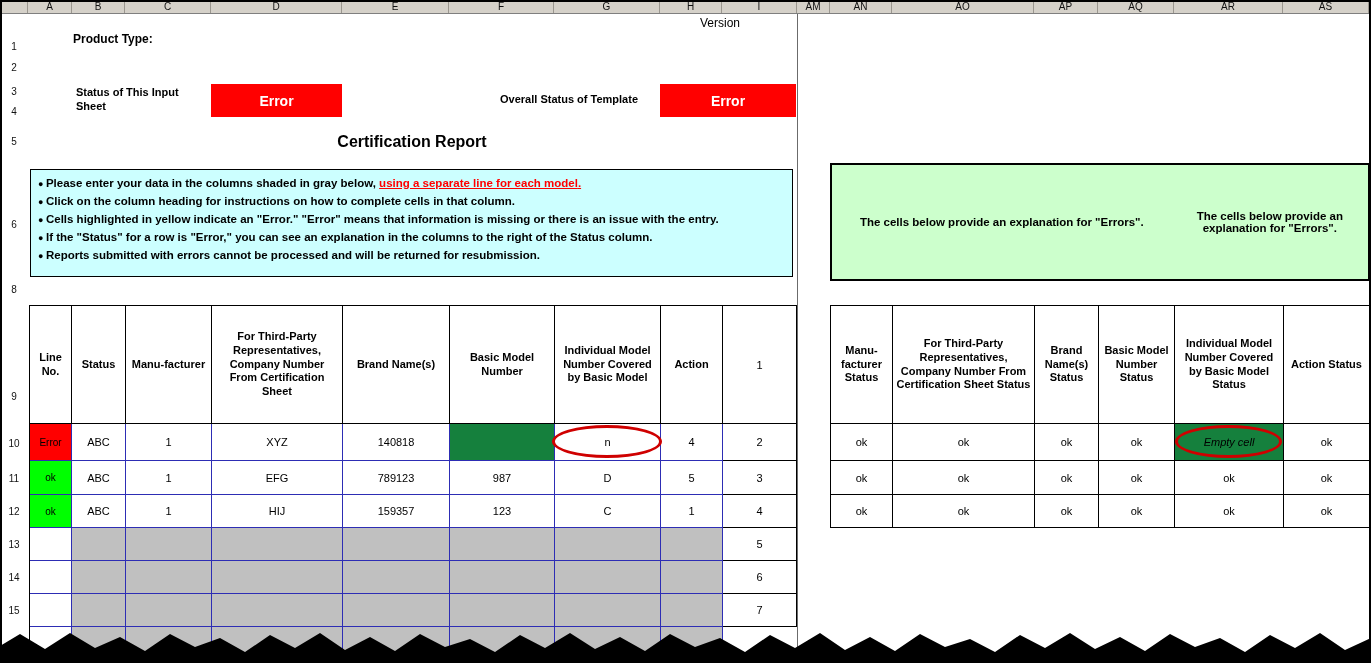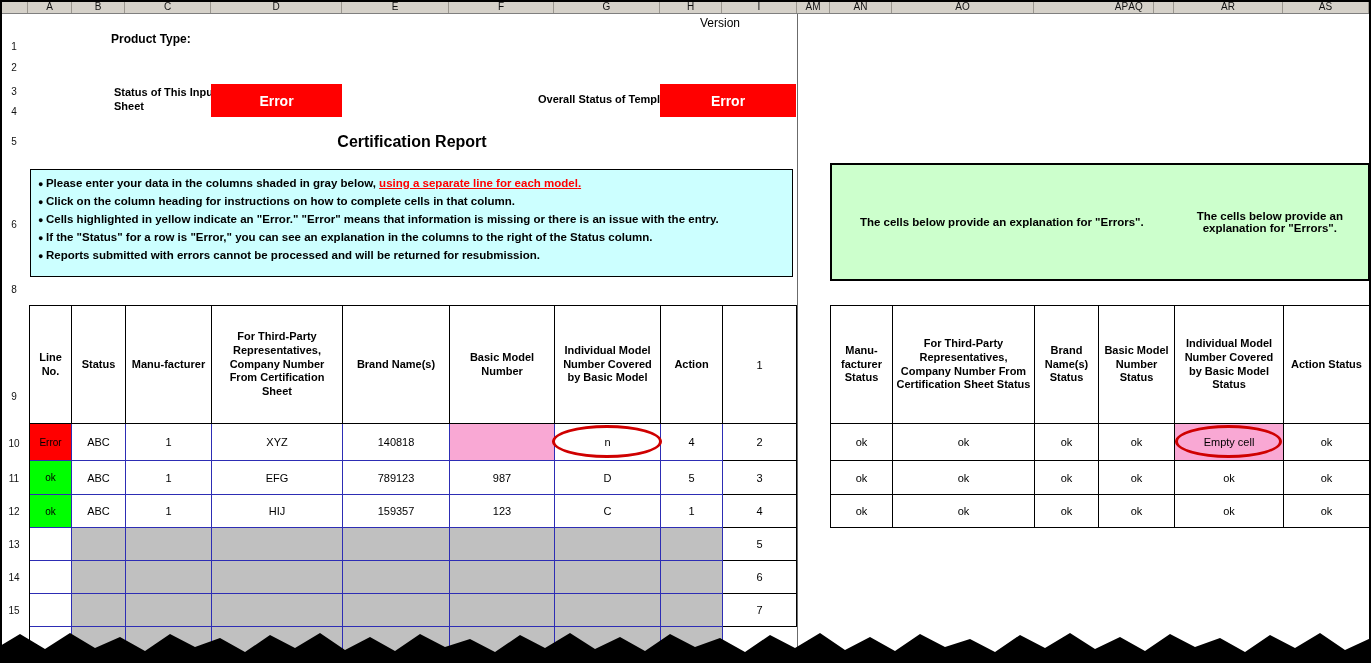--- a/index.html
+++ b/index.html
@@ -11,21 +11,21 @@
   .col-strip { position:absolute; left:0; top:0; width:1371px; height:14px; background:#d5d1c9; border-bottom:1px solid #7f7f7f; z-index:6; }
   .corner { position:absolute; left:0; top:0; width:28px; height:13px; background:#d5d1c9; border-right:1px solid #9b978f; }
   .cl { position:absolute; top:0; height:13px; line-height:13px; font-size:10px; color:#111; text-align:center; border-right:1px solid #9b978f; }
 
   
   .rl { position:absolute; left:1px; width:26px; text-align:center; font-size:10px; color:#111; height:13px; line-height:13px; z-index:4; }
 
   .split-line { position:absolute; left:797px; top:14px; width:1px; height:648px; background:#6b6b6b; z-index:3; }
 
   .txt { position:absolute; color:#000; }
-  .bold { font-weight:bold;margin-left:38px; }
+  .bold { font-weight:bold; }
   .statusbox { position:absolute; background:#ff0000; color:#ffffff; font-weight:bold; font-size:14px; display:flex; align-items:center; justify-content:center; z-index:5; }
   .title { position:absolute; font-weight:bold; font-size:16px; text-align:center; }
 
   .instr { position:absolute; left:30px; top:169px; width:763px; height:108px; background:#ccffff; border:1px solid #000; padding:4px 7px; z-index:5; }
   .iline { font-size:11.5px; font-weight:bold; line-height:15px; margin:2px 0; color:#000; }
   .iline::before { content:"● "; font-size:9px; }
   .link { color:#ff0000; text-decoration:underline; }
 
   .explain { position:absolute; left:830px; top:163px; width:540px; height:118px; background:#ccffcc; border:2px solid #000; display:flex; align-items:center; z-index:5; }
   .ex-left { flex:1.75; padding:0 12px; text-align:center; font-weight:bold; font-size:11.5px; }
@@ -44,21 +44,21 @@
         display:flex; align-items:center; justify-content:center; text-align:center;
         font-weight:bold; font-size:11px; line-height:1.25; padding:1px 3px; }
   .dc { display:flex; align-items:center; justify-content:center; text-align:center;
         font-size:11px; background:#fff; padding:0 2px; }
   .lt .dc { border-right:1px solid #2d2db4; border-bottom:1px solid #2d2db4; }
   .lt .dc.k { border-right-color:#000; border-bottom-color:#000; }
   .rt .dc { border-right:1px solid #000; border-bottom:1px solid #000; }
   .st { font-size:10px; }
   .err { background:#ff0000; color:#000; }
   .ok { background:#00ff00; }
-  .yellow { background:#f9a8d4; }
+  .yellow { background:#15803d;font-style:italic; }
   .gray { background:#c0c0c0; }
 
   .ellipse { position:absolute; border:3px solid #cf0000; border-radius:50%; z-index:20; background:transparent; }
   .torn { position:absolute; left:0; top:618px; z-index:40; }
 </style>
 </head>
 <body>
 
 <div class="screen">
 
@@ -69,21 +69,21 @@
     <span class="cl" style="left:125px;width:86px">C</span>
     <span class="cl" style="left:211px;width:131px">D</span>
     <span class="cl" style="left:342px;width:107px">E</span>
     <span class="cl" style="left:449px;width:105px">F</span>
     <span class="cl" style="left:554px;width:106px">G</span>
     <span class="cl" style="left:660px;width:62px">H</span>
     <span class="cl" style="left:722px;width:75px">I</span>
     <span class="cl" style="left:797px;width:33px">AM</span>
     <span class="cl" style="left:830px;width:62px">AN</span>
     <span class="cl" style="left:892px;width:142px">AO</span>
-    <span class="cl" style="left:1090px;width:64px">AP</span>
+    <span class="cl" style="left:1034px;width:64px">AP</span>
     <span class="cl" style="left:1098px;width:76px">AQ</span>
     <span class="cl" style="left:1174px;width:109px">AR</span>
     <span class="cl" style="left:1283px;width:86px">AS</span>
   </div>
 
   <span class="rl" style="top:40px">1</span>
   <span class="rl" style="top:61px">2</span>
   <span class="rl" style="top:85px">3</span>
   <span class="rl" style="top:105px">4</span>
   <span class="rl" style="top:135px">5</span>

